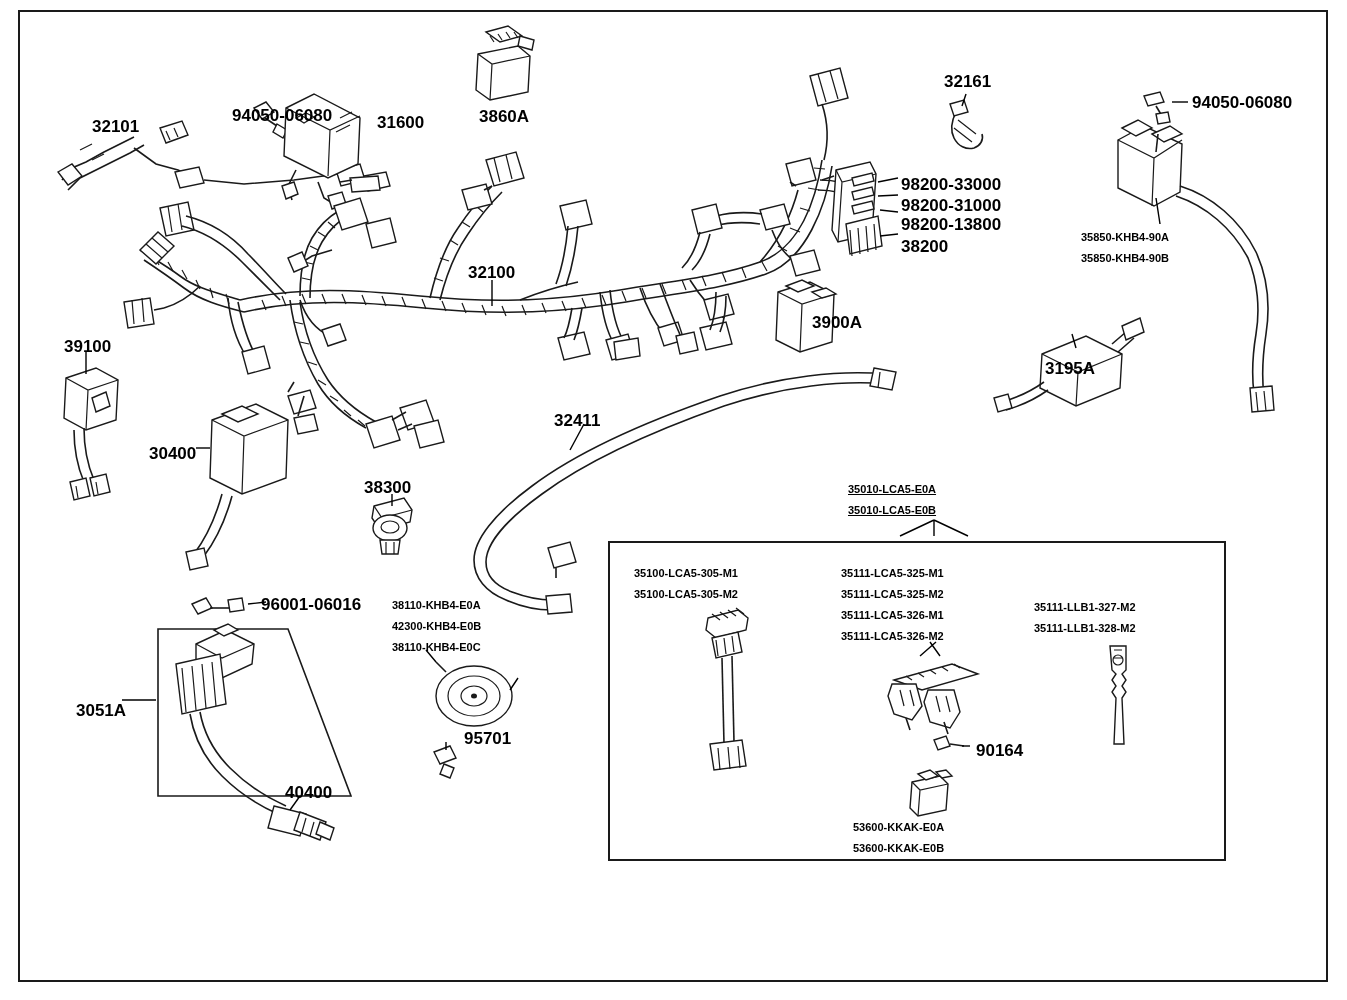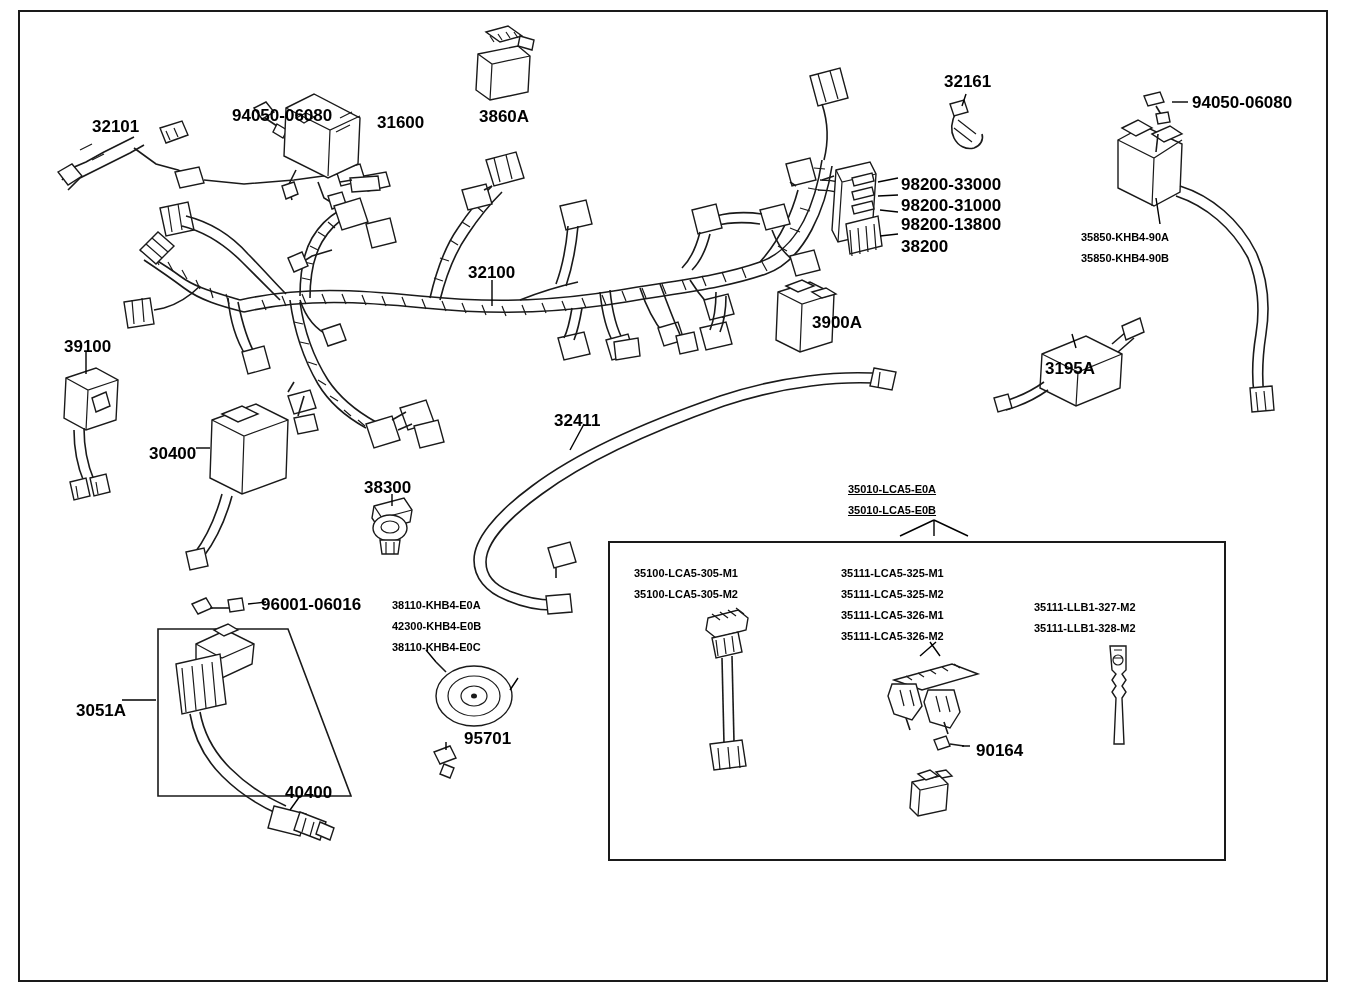--- a/index.html
+++ b/index.html
@@ -452,14 +452,18 @@
     <div>35111-LLB1-327-M2</div>
     <div>35111-LLB1-328-M2</div>
   </div>
 
   <div class="multi" style="left:392px; top:595px;">
     <div>38110-KHB4-E0A</div>
     <div>42300-KHB4-E0B</div>
     <div>38110-KHB4-E0C</div>
   </div>
 
+  <div class="multi" style="left:853px; top:817px;">
+    <div>53600-KKAK-E0A</div>
+    <div>53600-KKAK-E0B</div>
+  </div>
 
 </div>
 
 </body></html>

